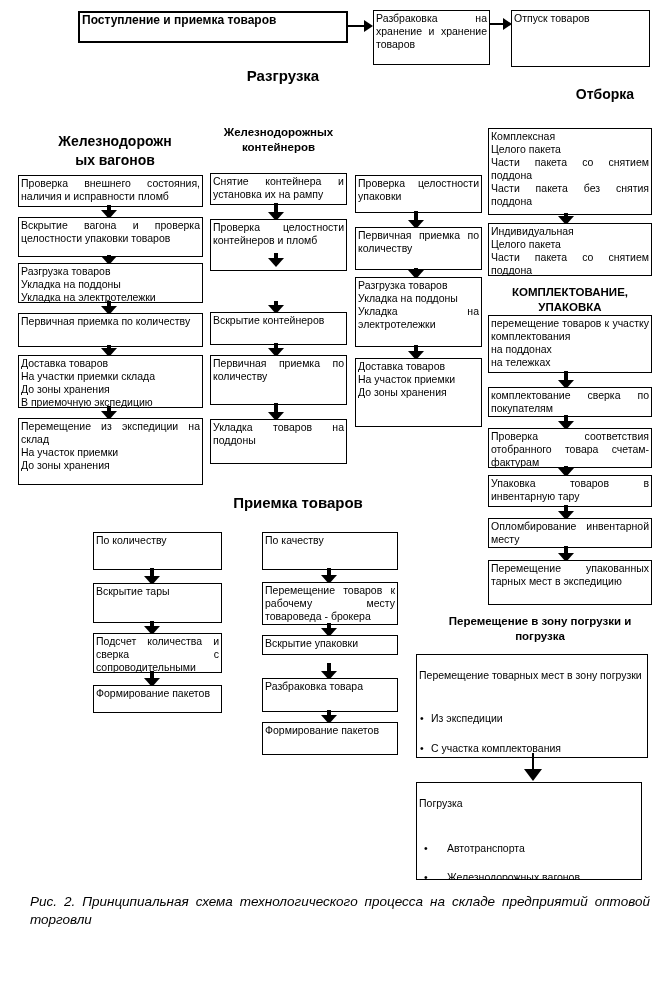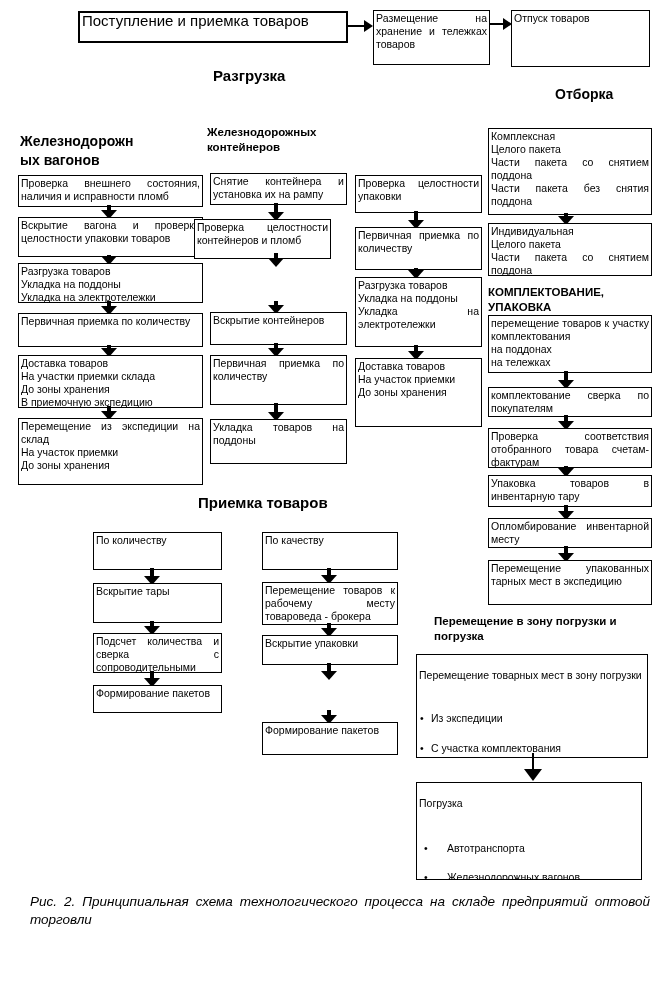--- a/index.html
+++ b/index.html
@@ -5,23 +5,23 @@
   html,body{margin:0;padding:0;background:#fff;}
   #canvas{
     position:relative;width:667px;height:1000px;background:#ffffff;
     font-family:"Liberation Sans",sans-serif;color:#000;overflow:hidden;
   }
   .box{
     position:absolute;box-sizing:border-box;border:1px solid #000;background:#fff;
     padding:1px 2px;font-size:10.5px;line-height:13px;
     white-space:pre-line;text-align:justify;overflow:hidden;
   }
-  .box.bold{font-weight:normal;font-size:15px;border-width:2px;}
+  .box.bold{font-weight:bold;font-size:12px;border-width:2px;}
   .hdr{
-    position:absolute;font-weight:bold;white-space:pre-line;
+    position:absolute;font-weight:bold;text-align:center;white-space:pre-line;
     line-height:1.25;
   }
   .f15{font-size:15px;}
   .f14{font-size:14px;line-height:19px;}
   .f12{font-size:12px;line-height:16px;}
   .f115{font-size:11.5px;line-height:15px;}
   
   .v-arrow{position:absolute;width:16px;}
   .v-arrow::before{
     content:"";position:absolute;left:6px;top:0;width:4px;height:calc(100% - 8px);background:#000;
@@ -55,21 +55,21 @@
     text-align:justify;
   }
 </style>
 </head>
 <body>
 
 <div id="canvas">
 
   <div class="box bold" style="left:78px;top:11px;width:270px;height:32px">Поступление и приемка товаров</div>
   <div class="h-arrow" style="left:347px;top:20px;width:26px"></div>
-  <div class="box" style="left:373px;top:10px;width:117px;height:55px">Размещение на хранение и тележках товаров</div>
+  <div class="box" style="left:373px;top:10px;width:117px;height:55px">Разбраковка на хранение и хранение товаров</div>
   <div class="h-arrow" style="left:489px;top:18px;width:23px"></div>
   <div class="box" style="left:511px;top:10px;width:139px;height:57px">Отпуск товаров</div>
 
   <div class="hdr f15" style="left:213px;top:67px;width:140px">Разгрузка</div>
   <div class="hdr f14" style="left:555px;top:85px;width:100px;font-size:14px">Отборка</div>
 
   <div class="hdr f14" style="left:20px;top:132px;width:190px">Железнодорожн
 ых вагонов</div>
   <div class="hdr f115" style="left:207px;top:125px;width:143px">Железнодорожных
 контейнеров</div>
@@ -88,21 +88,21 @@
 На участки приемки склада
 До зоны хранения
 В приемочную экспедицию</div>
   <div class="v-arrow" style="left:101px;top:406px;height:14px"></div>
   <div class="box" style="left:18px;top:418px;width:185px;height:67px">Перемещение из экспедиции на склад
 На участок приемки
 До зоны хранения</div>
 
   <div class="box" style="left:210px;top:173px;width:137px;height:32px">Снятие контейнера и установка их на рампу</div>
   <div class="v-arrow" style="left:268px;top:203px;height:18px"></div>
-  <div class="box" style="left:194px;top:219px;width:137px;height:40px">Проверка целостности контейнеров и пломб</div>
+  <div class="box" style="left:210px;top:219px;width:137px;height:52px">Проверка целостности контейнеров и пломб</div>
   <div class="v-arrow" style="left:268px;top:253px;height:14px"></div>
   <div class="v-arrow" style="left:268px;top:301px;height:13px"></div>
   <div class="box" style="left:210px;top:312px;width:137px;height:33px">Вскрытие контейнеров</div>
   <div class="v-arrow" style="left:268px;top:343px;height:14px"></div>
   <div class="box" style="left:210px;top:355px;width:137px;height:50px">Первичная приемка по количеству</div>
   <div class="v-arrow" style="left:268px;top:403px;height:18px"></div>
   <div class="box" style="left:355px;top:175px;width:127px;height:38px">Проверка целостности упаковки</div>
 
   <div class="box" style="left:210px;top:419px;width:137px;height:45px">Укладка товаров на поддоны</div>
   <div class="v-arrow" style="left:408px;top:211px;height:18px"></div>
@@ -147,22 +147,23 @@
   <div class="box" style="left:93px;top:583px;width:129px;height:40px">Вскрытие тары</div>
   <div class="v-arrow" style="left:144px;top:621px;height:14px"></div>
   <div class="box" style="left:93px;top:633px;width:129px;height:40px">Подсчет количества и сверка с сопроводительными</div>
   <div class="v-arrow" style="left:144px;top:671px;height:16px"></div>
   <div class="box" style="left:93px;top:685px;width:129px;height:28px">Формирование пакетов</div>
 
   <div class="box" style="left:262px;top:532px;width:136px;height:38px">По качеству</div>
   <div class="v-arrow" style="left:321px;top:568px;height:16px"></div>
   <div class="box" style="left:262px;top:582px;width:136px;height:43px">Перемещение товаров к рабочему месту товароведа - брокера</div>
   <div class="v-arrow" style="left:321px;top:623px;height:14px"></div>
-  <div class="box" style="left:262px;top:635px;width:136px;height:30px">Вскрытие упаковки</div>
+  <div class="box" style="left:262px;top:635px;width:136px;height:20px">Вскрытие упаковки</div>
   <div class="v-arrow" style="left:321px;top:663px;height:17px"></div>
+  <div class="box" style="left:262px;top:678px;width:136px;height:34px">Разбраковка товара</div>
   <div class="v-arrow" style="left:321px;top:710px;height:14px"></div>
   <div class="box" style="left:262px;top:722px;width:136px;height:33px">Формирование пакетов</div>
 
   <div class="hdr f115" style="left:434px;top:614px;width:212px">Перемещение в зону погрузки и
 погрузка</div>
 
   <div class="box" style="left:416px;top:654px;width:232px;height:104px">
     <div class="bb-title">Перемещение товарных мест в зону погрузки</div>
     <ul class="bb-list">
       <li>Из экспедиции</li>

